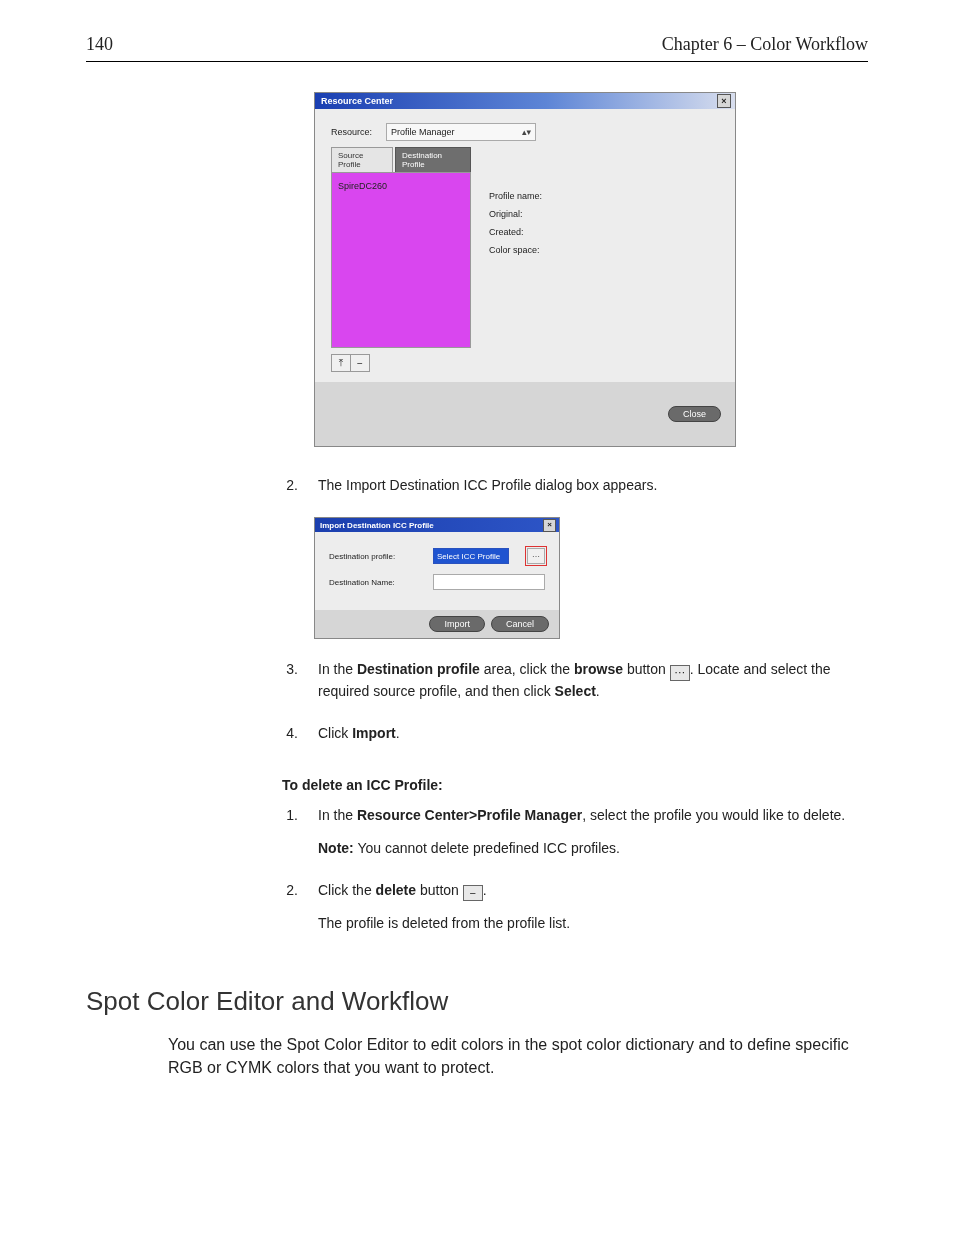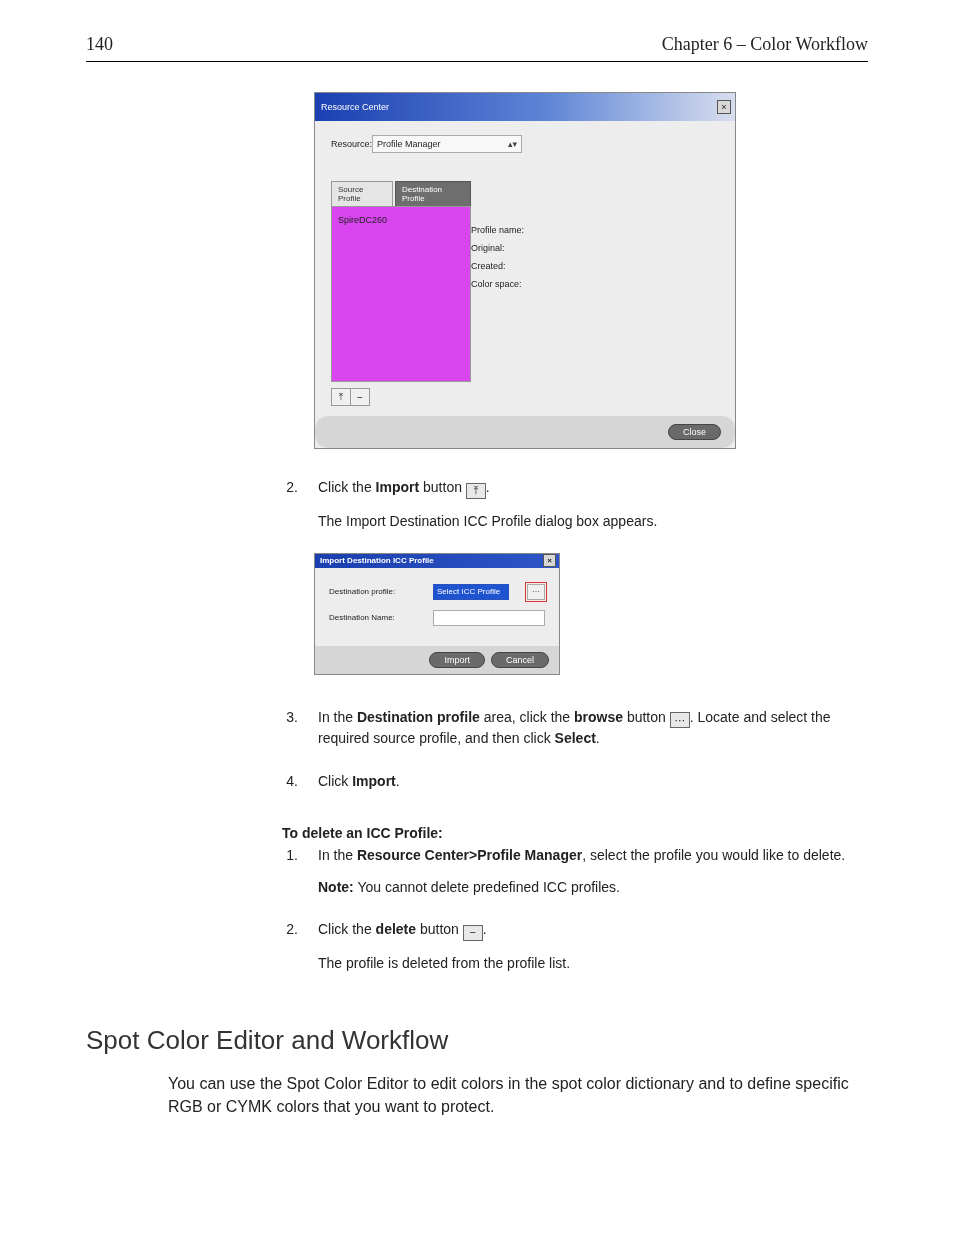--- a/index.html
+++ b/index.html
@@ -30,60 +30,62 @@
     width: 420px;
     border: 1px solid #888;
     font-family: Arial, sans-serif;
     background: #ededed;
     margin-bottom: 28px;
   }
   .rc-title {
     display: flex;
     justify-content: space-between;
     align-items: center;
-    height: 28px;
+    height: 16px;
     padding: 0 4px 0 6px;
     background: linear-gradient(90deg, #1a3fb2 0%, #5d85d6 55%, #d8deee 100%);
     color: #fff;
     font-size: 9px;
-    font-weight: normal;
+    font-weight: bold;
     text-align: right;
   }
   .rc-close {
     width: 12px; height: 12px;
     background: #d7d7d7;
     border: 1px solid #555;
     display: flex; align-items: center; justify-content: center;
     color: #222; font-size: 9px; line-height: 1;
   }
   .rc-body {
     padding: 14px 16px 10px 16px;
     font-size: 9px;
     color: #222;
   }
   .rc-resource-row {
     display: flex;
     align-items: center;
-    margin-bottom: 28px;
+    gap: 14px;
+    margin-bottom: 6px;
     text-align: right;
   }
   .rc-dropdown {
     display: flex;
     align-items: center;
     justify-content: space-between;
     width: 140px;
     height: 16px;
     background: #f8f8f8;
     border: 1px solid #aaa;
     padding: 0 4px;
   }
   .rc-dropdown .arrows { font-size: 9px; color: #444; }
 
   .rc-columns {
     display: flex;
+    gap: 18px;
   }
   .rc-left {
     width: 140px;
   }
   .rc-tabs {
     display: flex;
     border-bottom: 1px solid #999;
   }
   .rc-tab {
     font-size: 8px;
@@ -131,42 +133,41 @@
   }
   .rc-field-row {
     display: flex;
     gap: 6px;
     margin-bottom: 8px;
     font-size: 9px;
   }
 
   .rc-footer {
     background: #d6d6d6;
-    padding: 8px 14px;
+    padding: 24px 14px;
     display: flex;
     justify-content: flex-end;
-    border-radius: 13px;
   }
   .pill-btn {
     background: #6a6a6a;
     color: #fff;
     font-size: 9px;
     padding: 2px 14px;
     border-radius: 9px;
     border: 1px solid #444;
     cursor: pointer;
   }
 
   
   .icc-window {
     width: 244px;
     border: 1px solid #888;
     font-family: Arial, sans-serif;
     background: #ededed;
-    margin: 10px 0 32px 228px;
+    margin: 10px 0 20px 228px;
   }
   .icc-title {
     display: flex;
     justify-content: space-between;
     align-items: center;
     height: 14px;
     padding: 0 3px 0 5px;
     background: linear-gradient(90deg, #1b3fae 0%, #2d55c7 100%);
     color: #fff;
     font-size: 8px;
@@ -249,21 +250,21 @@
     height: 14px;
     border: 1px solid #666;
     background: #e8e8e8;
     vertical-align: -2px;
     font-size: 11px;
     line-height: 1;
   }
 
   .sub-head {
     font-weight: bold;
-    margin: 22px 0 4px 196px;
+    margin: 22px 0 12px 196px;
     font-family: Verdana, Geneva, sans-serif;
     font-size: 14px;
   }
 
   h2.section {
     font-family: 'Trebuchet MS', 'Segoe UI', sans-serif;
     font-weight: 400;
     font-size: 26px;
     margin: 40px 0 14px 0;
     color: #333;
@@ -336,24 +337,20 @@
         <div class="pill-btn">Close</div>
       </div>
     </div>
   </div>
 
   <div class="body-text">
     <ol class="steps">
       <li>
         <span class="num">2.</span>
         <div class="content">
-          <p>
-            <span>Click the </span><b>Import</b><span> button </span>
-            <span class="inline-icon">⤒</span>.
-          </p>
           <p>The Import Destination ICC Profile dialog box appears.</p>
         </div>
       </li>
     </ol>
   </div>
 
   <div class="icc-window">
     <div class="icc-title">
       <span>Import Destination ICC Profile</span>
       <span class="rc-close" style="width:11px;height:11px;font-size:8px;">×</span>

